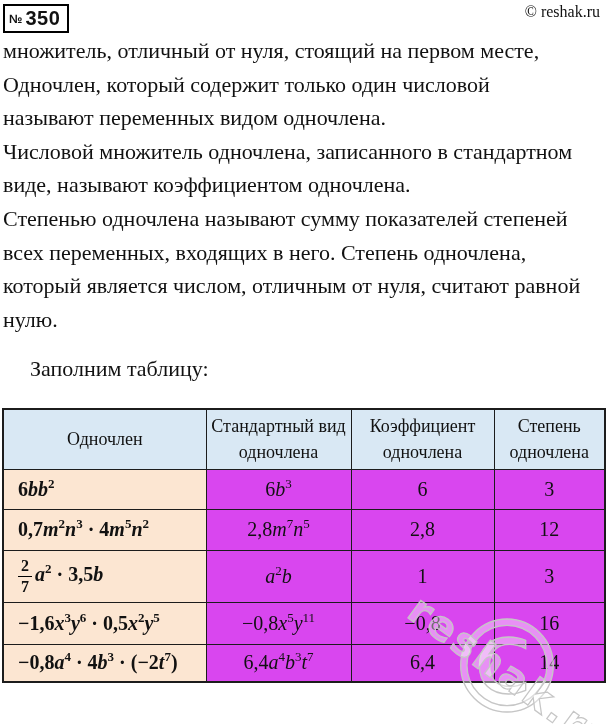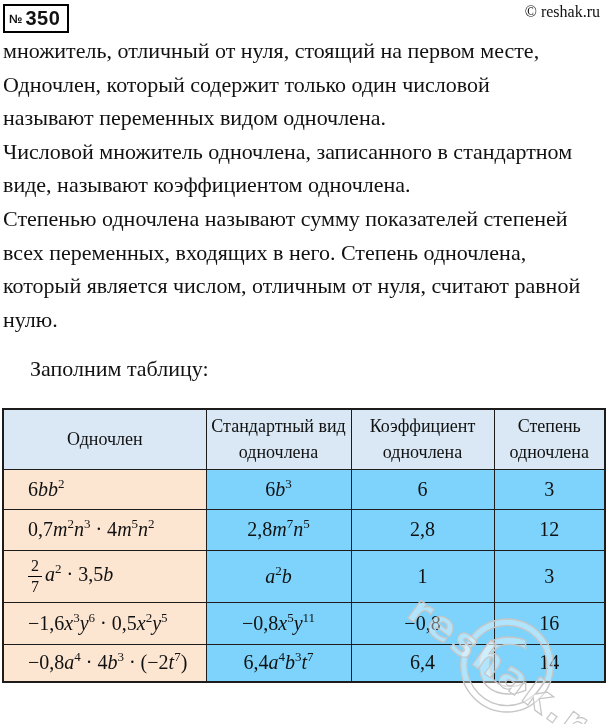--- a/index.html
+++ b/index.html
@@ -25,22 +25,22 @@
   .fill-label { position:absolute; left:3px; top:356px; font-size:22px;margin-left:27px; }
 
   
   table { position:absolute; left:2px; top:408px; width:602px;
           border-collapse:collapse; table-layout:fixed;
           border:2.5px solid var(--table-border,#1c1c1c); }
   th, td { border:1.5px solid var(--table-border,#1c1c1c); vertical-align:middle; }
   th { background:var(--header-bg,#d9e8f4); font-weight:normal; font-size:18px;
        line-height:26px; text-align:center; padding:2px 3px; }
   tr.hrow { height:60px; }
-  td { font-size:20px; text-align:center; padding:0 4px; background:#7dd3fc; }
-  td.c1 { background:var(--monomial-col-bg,#fce6d2); text-align:left; padding-left:24px; }
+  td { font-size:20px; text-align:center; padding:0 4px; background:#d946ef; }
+  td.c1 { background:var(--monomial-col-bg,#fce6d2); text-align:left; padding-left:14px;font-weight:bold; }
   tr.r1 { height:40px; } tr.r2 { height:41px; } tr.r3 { height:52px; }
   tr.r4 { height:40px; } tr.r5 { height:42px; } tr.r6 { height:38px; }
 
   td i { font-style:italic; }
   td sup { font-size:13px; line-height:0; }
 
   
   frac { display:inline-flex; flex-direction:column; align-items:center;
          vertical-align:middle; line-height:1.1; font-size:16px; margin-right:3px; }
   ftop { display:block; border-bottom:1.3px solid #000; padding:0 3px 1px 3px; }

